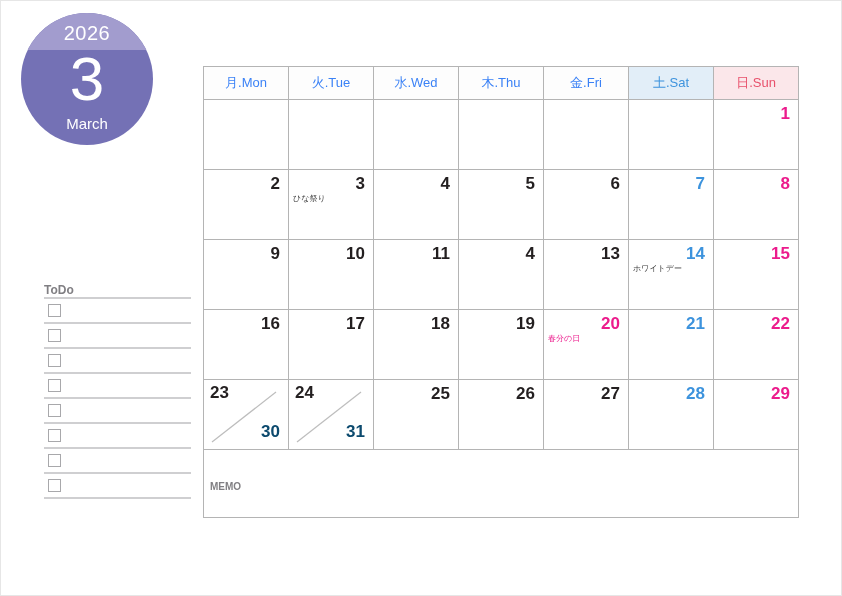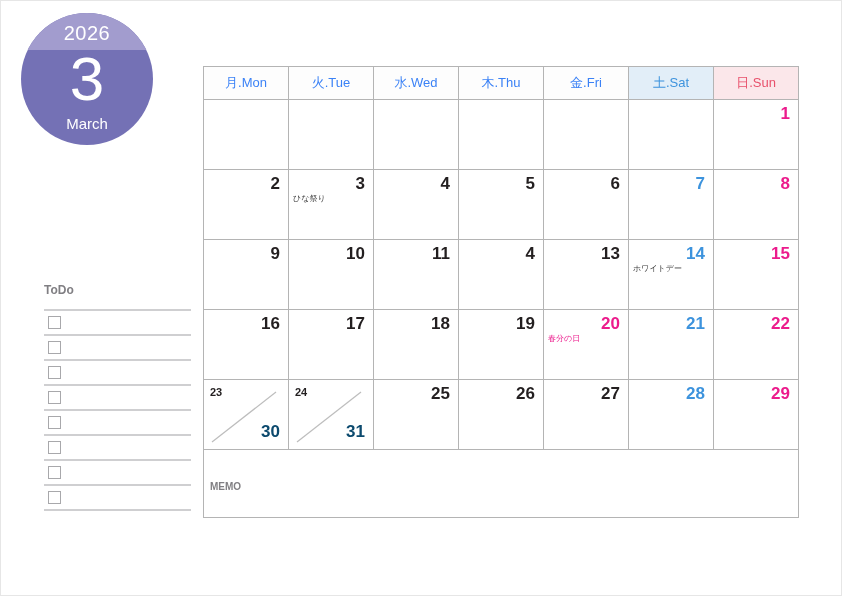--- a/index.html
+++ b/index.html
@@ -74,21 +74,21 @@
     position: absolute;
     left: 43px;
     top: 282px;
     width: 147px;
   }
   .todo-title {
     font-size: 12px;
     font-weight: bold;
     color: #807f83;
     line-height: 14px;
-    padding-bottom: 12px;
+    padding-bottom: 0;
   }
   .todo-rule {
     height: 2px;
     background: #cfcfd1;
     width: 100%;
   }
   .todo-row {
     position: relative;
     height: 25px;
   }
@@ -164,21 +164,21 @@
   td.split .diag {
     position: absolute;
     left: 0; top: 0; right: 0; bottom: 0;
     overflow: hidden;
   }
   td.split .diag svg { display: block; }
   td.split .d1 {
     position: absolute;
     left: 6px;
     top: 3px;
-    font-size: 11px;
+    font-size: 17px;
     font-weight: bold;
     color: #231f20;
     line-height: 19px;
   }
   td.split .d2 {
     position: absolute;
     right: 8px;
     bottom: 8px;
     font-size: 17px;
     font-weight: bold;

